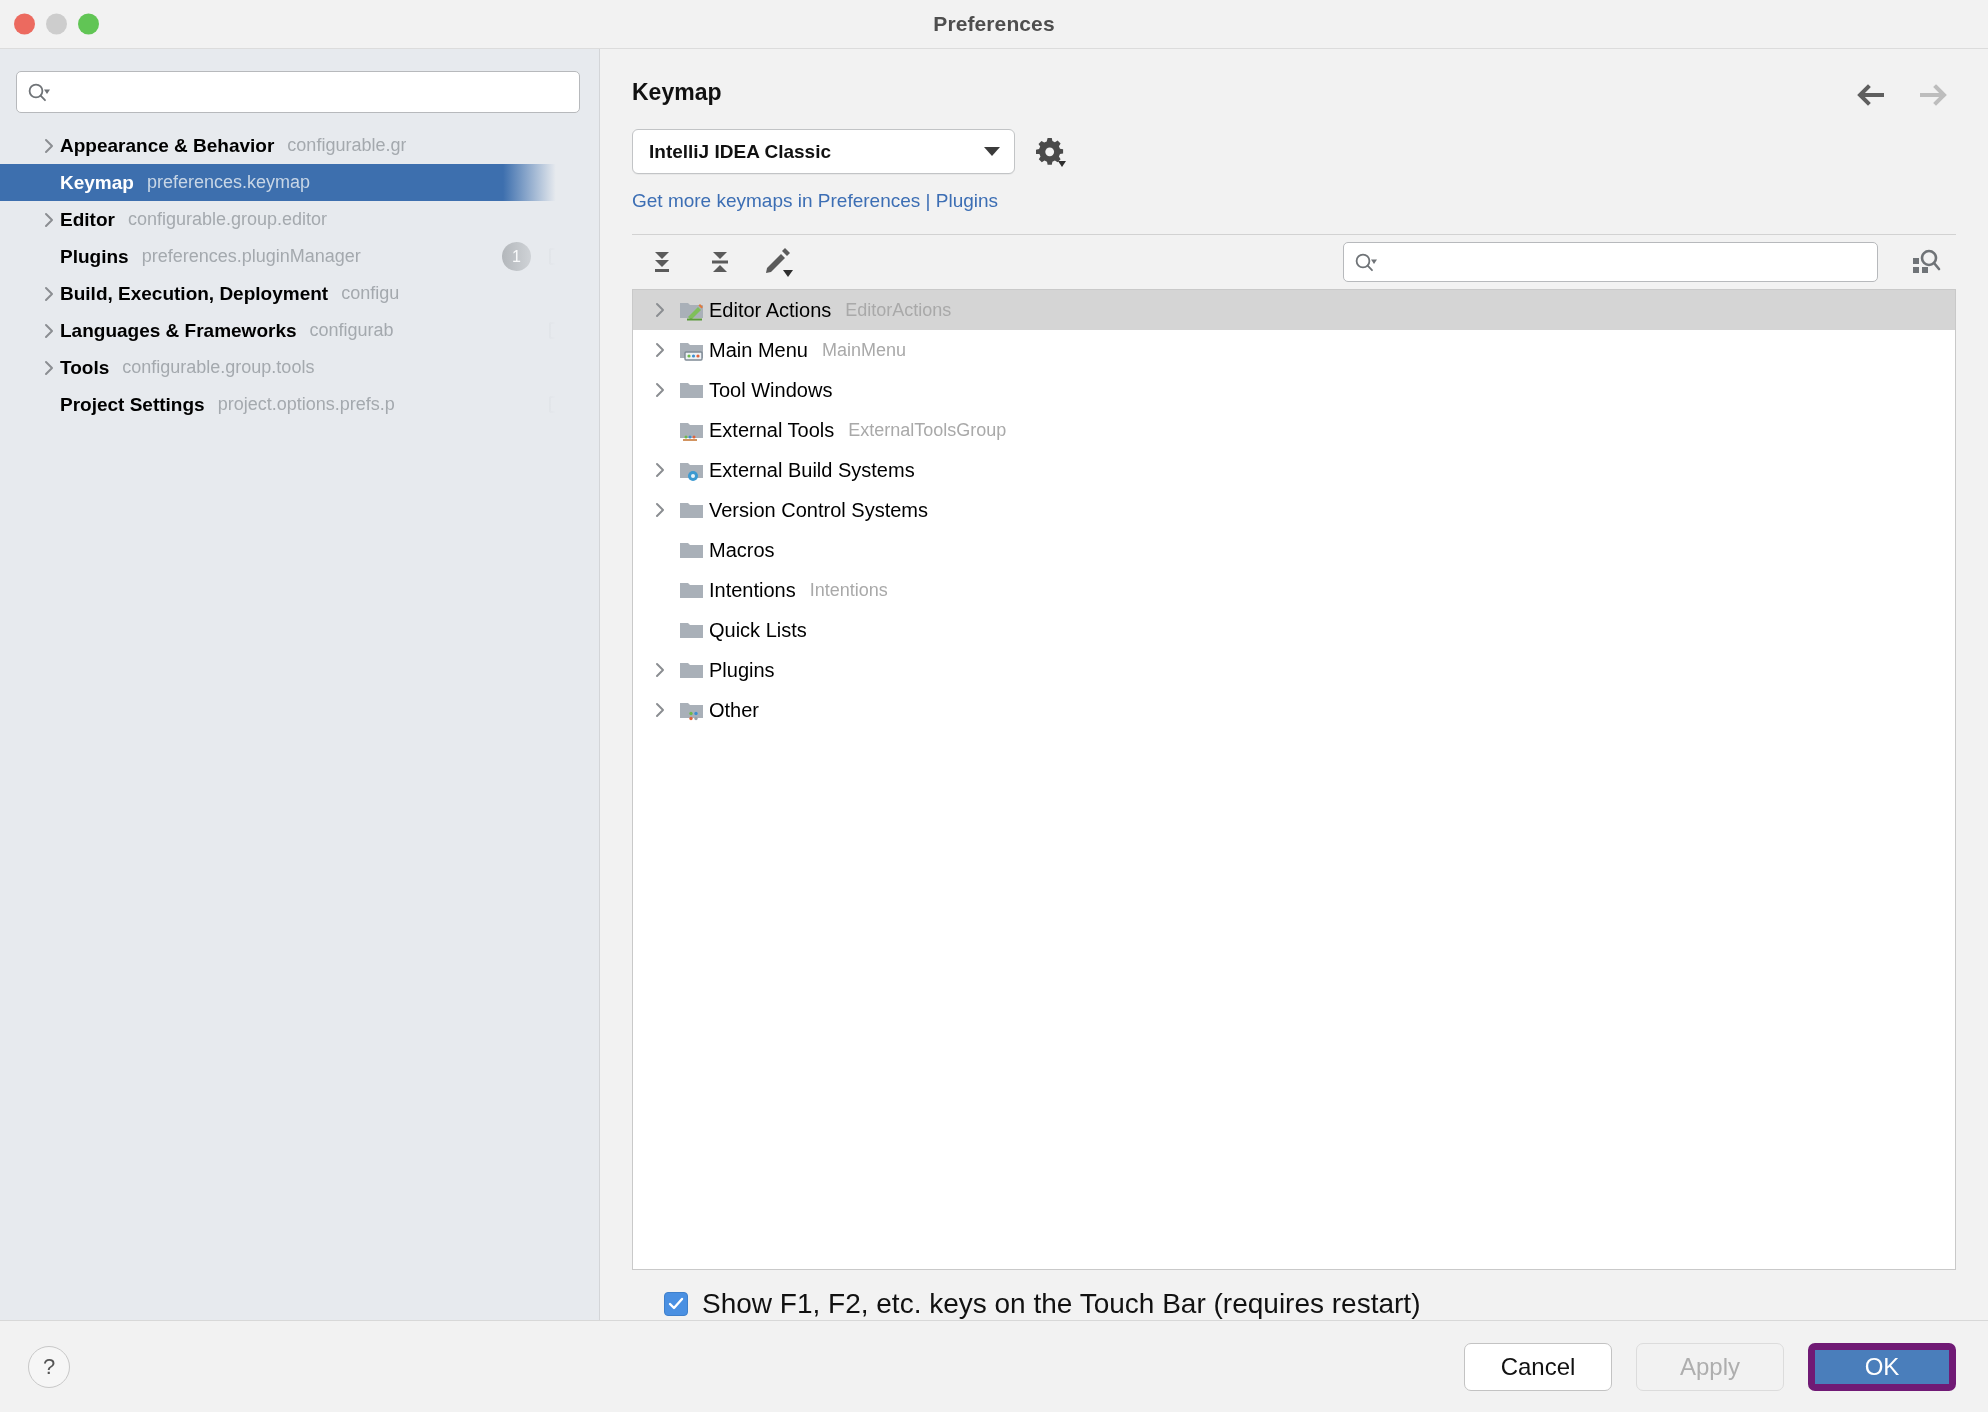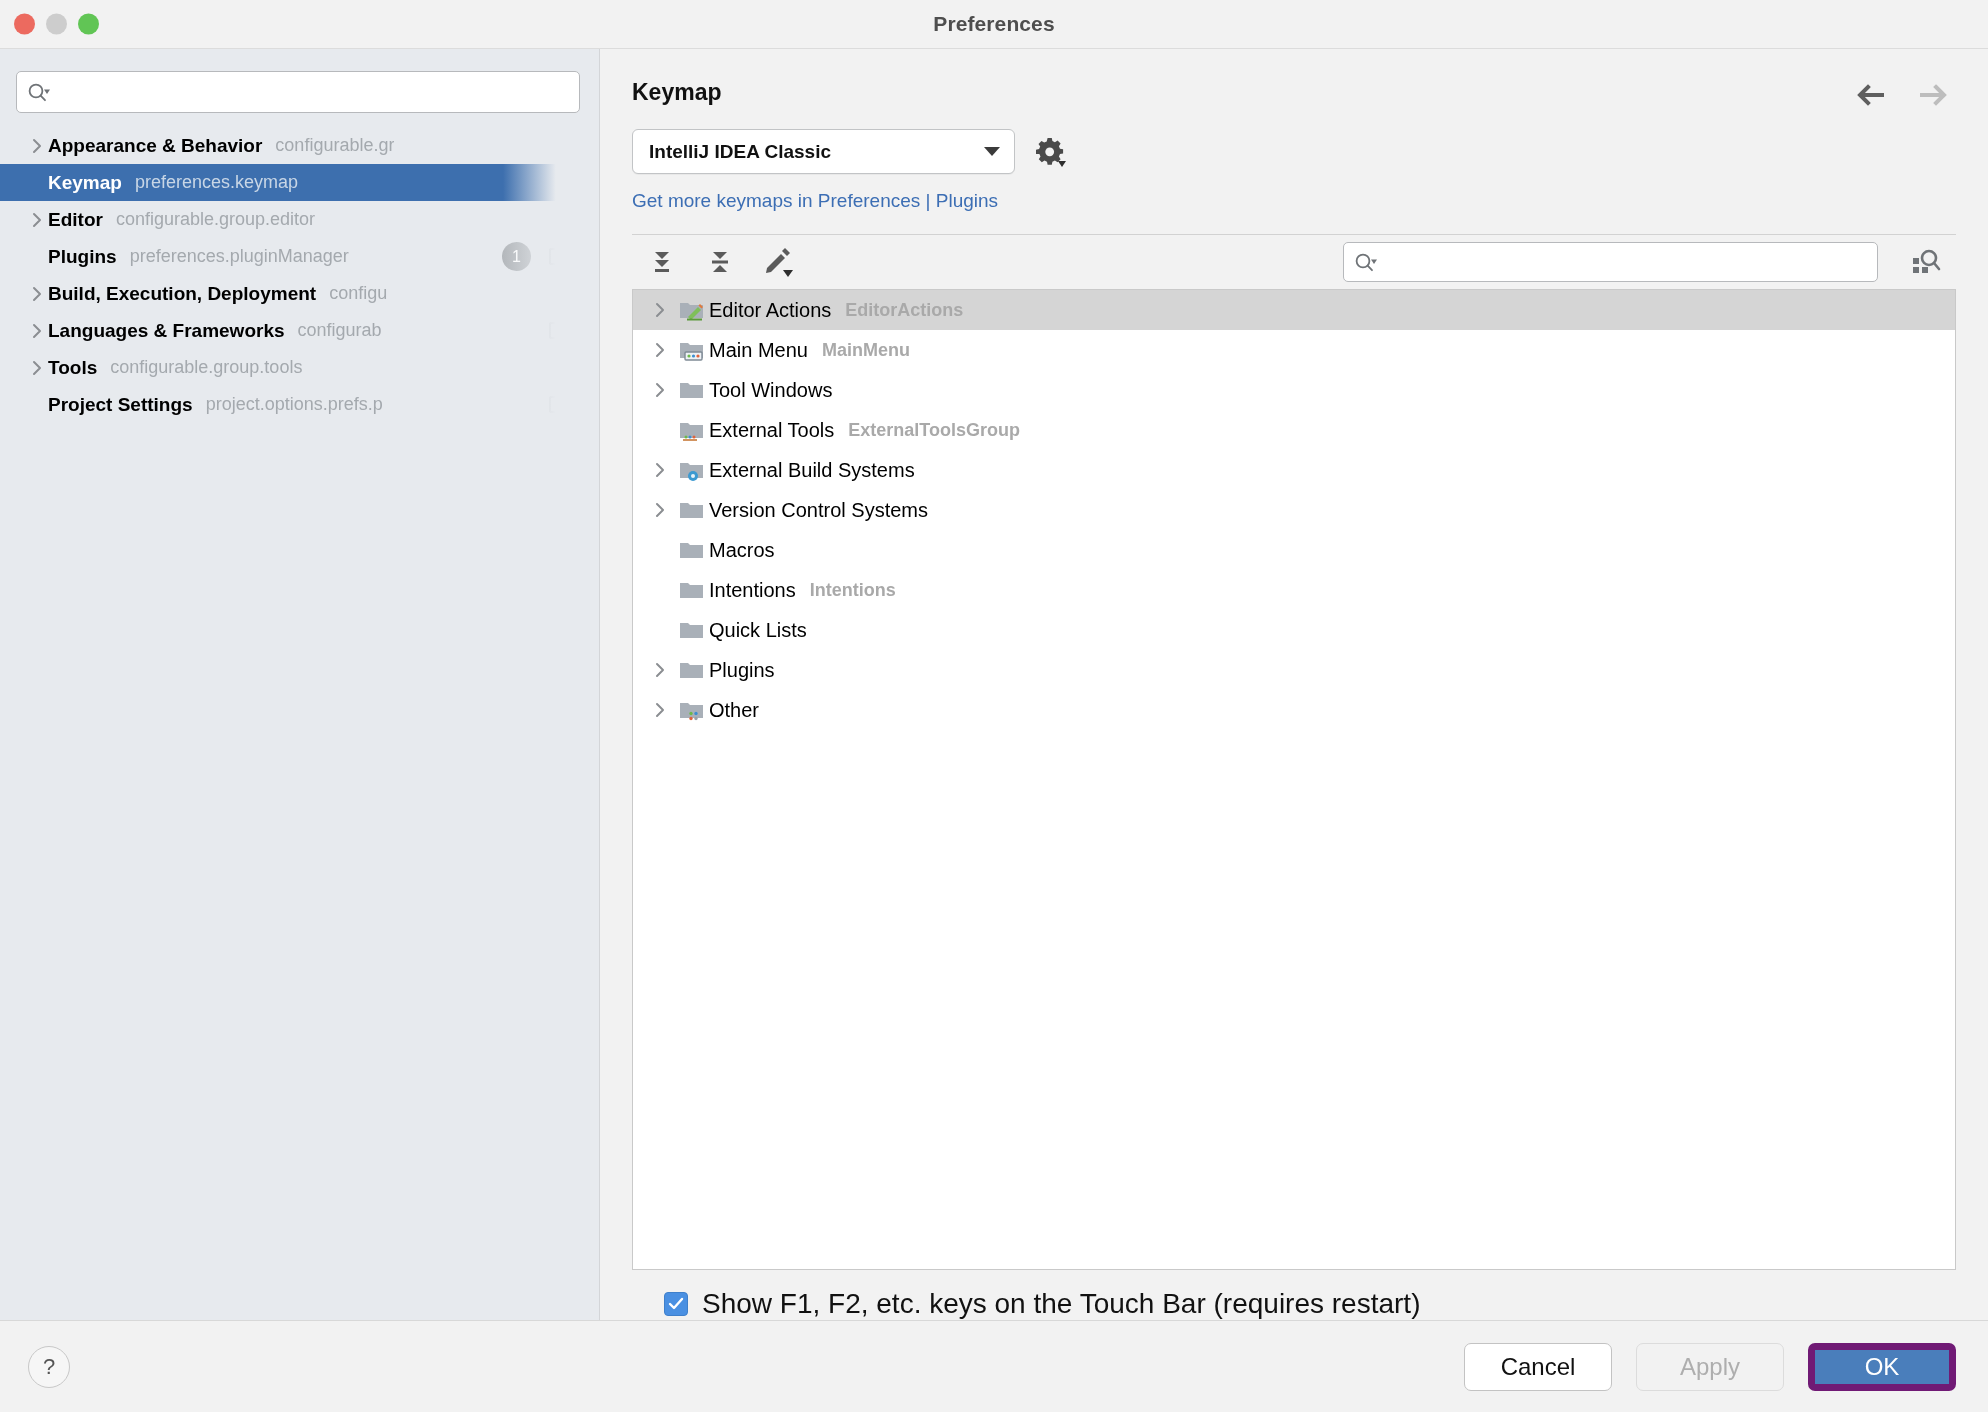--- a/index.html
+++ b/index.html
@@ -73,21 +73,21 @@
   #sidebar-search input {
     border: 0; outline: 0; background: transparent;
     font-family: inherit; font-size: 17px; color: #1a1a1a;
     flex: 1 1 auto; margin-left: 6px;
   }
 
   #sidebar-tree { flex: 1 1 auto; overflow: hidden; position: relative; }
   .s-row {
     height: 37px;
     display: flex; align-items: center;
-    padding-left: 26px;
+    padding-left: 38px;
     position: relative;
     white-space: nowrap;
   }
   .s-row.selected { background: #3d6fae; }
   .s-arrow {
     width: 22px; flex: 0 0 22px;
     display: flex; align-items: center; justify-content: center;
     color: #8b8e92;
   }
   .s-arrow svg { display: block; }
@@ -215,21 +215,21 @@
   .t-row.selected { background: #d5d5d5; }
   .t-arrow {
     width: 30px; flex: 0 0 30px;
     display: flex; align-items: center; justify-content: center;
     color: #8b8e92;
   }
   .t-arrow.empty svg { visibility: hidden; }
   .t-icon { width: 34px; flex: 0 0 34px; display: flex; align-items: center; justify-content: center; }
   .t-icon svg { display: block; }
   .t-label { font-size: 20px; color: #000; margin-right: 14px; }
-  .t-id { font-size: 18px; color: #a9a9a9; font-weight: bold; }
+  .t-id { font-size: 18px; color: #a9a9a9; }
 
   #touchbar-row {
     padding: 18px 32px 0 32px;
     display: flex; align-items: center;
     flex: 0 0 auto;
   }
   .checkbox {
     width: 24px; height: 24px; border-radius: 4px;
     background: #4a90e2; border: 1px solid #3f80cb;
     display: flex; align-items: center; justify-content: center;

